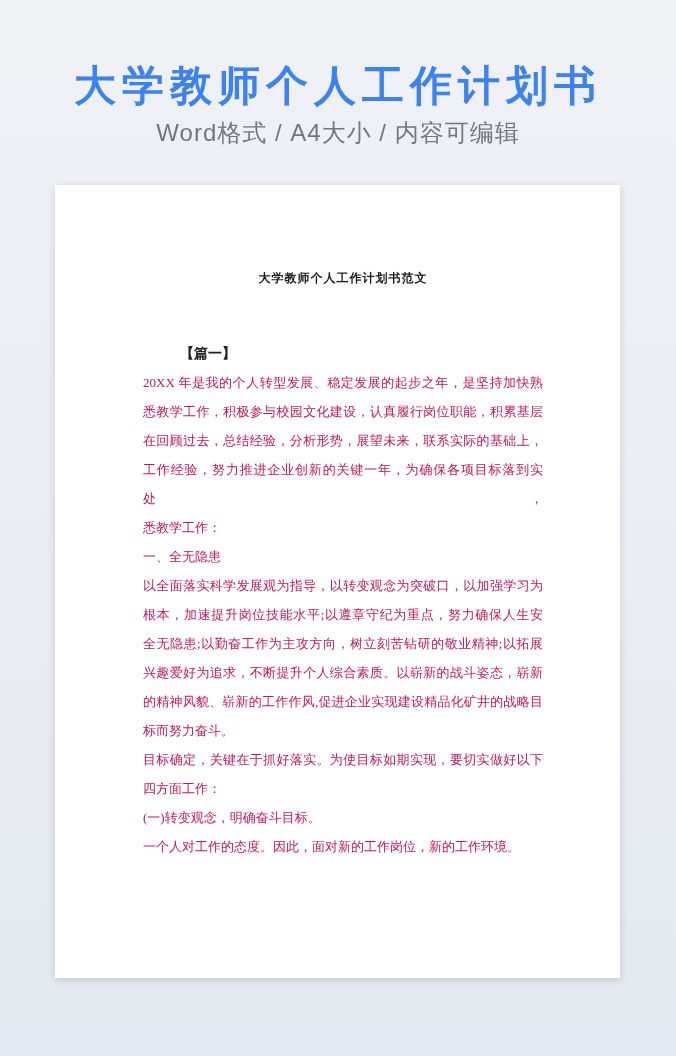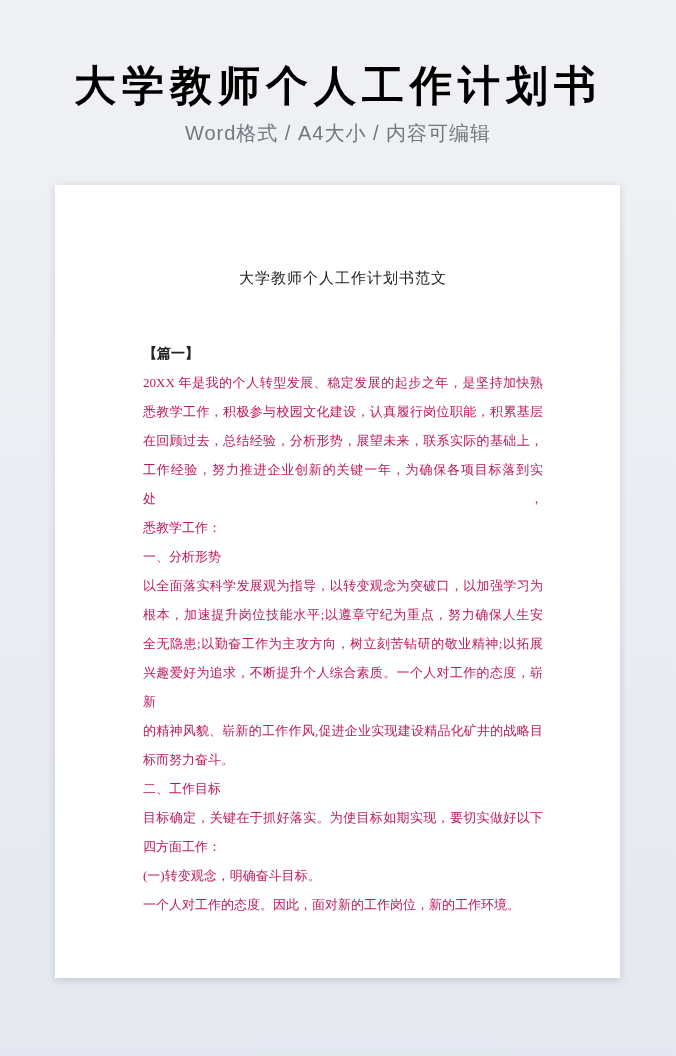--- a/index.html
+++ b/index.html
@@ -23,58 +23,59 @@
     width: 676px;
     text-align: center;
   }
   .banner-title {
     margin: 0;
     padding-top: 64px;
     font-size: 42px;
     line-height: 44px;
     font-weight: bold;
     letter-spacing: 6px;
-    color: #000000;
+    color: #3b82f6;
     font-family: "Liberation Sans", sans-serif;
   }
   .banner-subtitle {
     margin-top: 12px;
-    font-size: 20px;
+    font-size: 24px;
     line-height: 26px;
     letter-spacing: 1px;
     color: #73767c;
   }
 
   
   .a4-page {
     position: absolute;
     left: 55px;
     top: 185px;
     width: 565px;
     height: 793px;
     background: #ffffff;
     box-shadow: 0 2px 8px rgba(40, 50, 70, 0.18);
     box-sizing: border-box;
     padding: 82px 77px 0 88px;
     font-family: "Liberation Serif", serif;
   }
   .doc-title {
-    font-size: 15px;
+    font-size: 12px;
     line-height: 22px;
-    font-weight: normal;
+    font-weight: bold;
     text-align: center;
     color: #1c1c1c;
     margin-bottom: 50px;
     letter-spacing: 1px;
   }
   .section-label {
     font-size: 14px;
     line-height: 29px;
     font-weight: bold;
     color: #222222;
+    margin-left: 37px;
   }
   .doc-body {
     color: #be185d;
     font-size: 13px;
   }
   .doc-body .line {
     line-height: 29px;
     white-space: nowrap;
   }
   .doc-body .line-fill {
@@ -97,26 +98,25 @@
 
 <div class="a4-page">
   <div class="doc-title">大学教师个人工作计划书范文</div>
   <div class="section-label">【篇一】</div>
   <div class="doc-body">
       <div class="line line-fill">20XX 年是我的个人转型发展、稳定发展的起步之年，是坚持加快熟</div>
       <div class="line line-fill">悉教学工作，积极参与校园文化建设，认真履行岗位职能，积累基层</div>
       <div class="line line-fill">在回顾过去，总结经验，分析形势，展望未来，联系实际的基础上，</div>
       <div class="line line-fill">工作经验，努力推进企业创新的关键一年，为确保各项目标落到实处，</div>
       <div class="line line-last">悉教学工作：</div>
-      <div class="line line-last">一、分析形势</div>
+      <div class="line line-last">一、全无隐患</div>
       <div class="line line-fill">以全面落实科学发展观为指导，以转变观念为突破口，以加强学习为</div>
       <div class="line line-fill">根本，加速提升岗位技能水平;以遵章守纪为重点，努力确保人生安</div>
       <div class="line line-fill">全无隐患;以勤奋工作为主攻方向，树立刻苦钻研的敬业精神;以拓展</div>
-      <div class="line line-fill">兴趣爱好为追求，不断提升个人综合素质。一个人对工作的态度，崭新</div>
+      <div class="line line-fill">兴趣爱好为追求，不断提升个人综合素质。以崭新的战斗姿态，崭新</div>
       <div class="line line-fill">的精神风貌、崭新的工作作风,促进企业实现建设精品化矿井的战略目</div>
       <div class="line line-last">标而努力奋斗。</div>
-      <div class="line line-last">二、工作目标</div>
       <div class="line line-fill">目标确定，关键在于抓好落实。为使目标如期实现，要切实做好以下</div>
       <div class="line line-last">四方面工作：</div>
       <div class="line line-last">(一)转变观念，明确奋斗目标。</div>
       <div class="line line-last">一个人对工作的态度。因此，面对新的工作岗位，新的工作环境。</div>
     </div>
 </div>
 
 </body></html>

